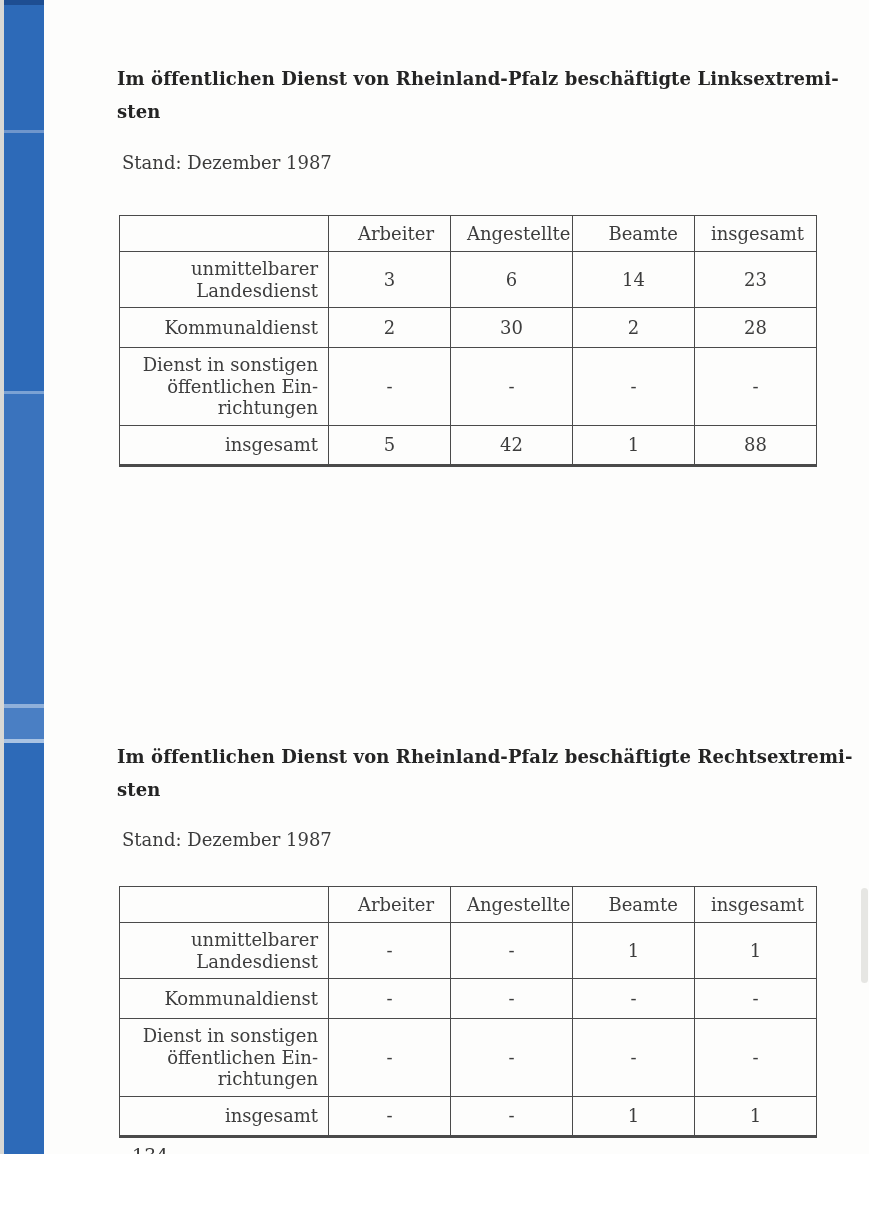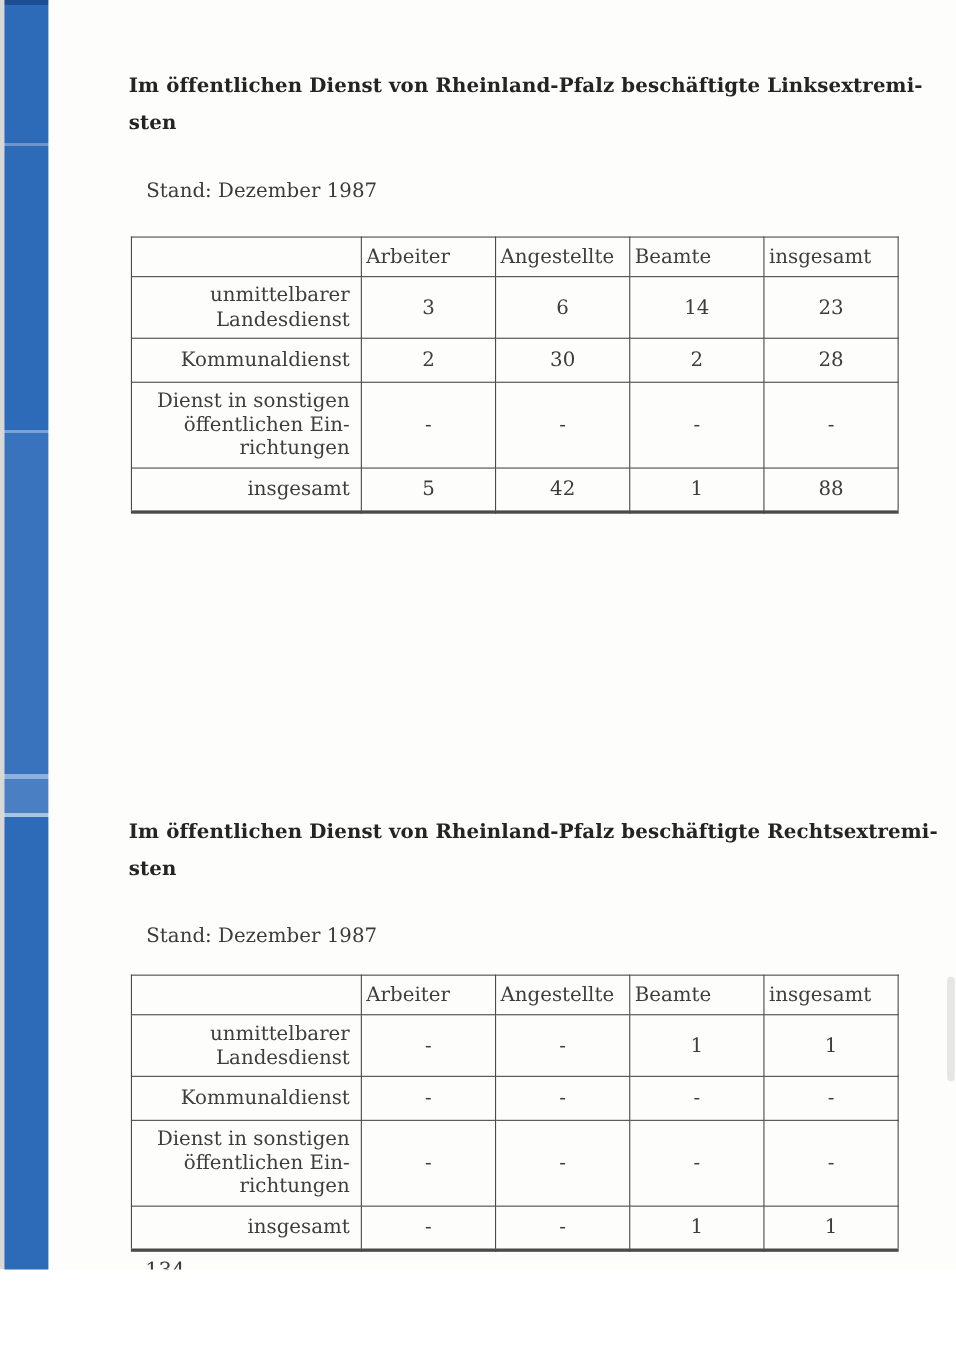--- a/index.html
+++ b/index.html
@@ -54,21 +54,21 @@
     line-height: 1.85;
     white-space: pre-line;
     letter-spacing: 0.1px;
   }
   .title-1 { top: 62px; }
   .title-2 { top: 740px; }
 
   .date-line {
     position: absolute;
     left: 117px;
-    margin: 16px;
+    margin: 5px;
     font-size: 18px;
     color: #3b3b3b;
     white-space: pre;
   }
   .date-1 { top: 147px; }
   .date-2 { top: 824px; }
 
   table.data-table {
     position: absolute;
     left: 119px;
@@ -86,22 +86,22 @@
   .data-table col.c-label { width: 209px; }
   .data-table col.c-val   { width: 122px; }
 
   .data-table th, .data-table td {
     border: 1px solid #4a4a4a;
     box-sizing: border-box;
     line-height: 1.2;
   }
   .data-table th {
     font-weight: normal;
-    text-align: left;
-    padding: 5px 4px;
+    text-align: right;
+    padding: 5px 16px;
     height: 36px;
     vertical-align: middle;
   }
   .data-table td.label-cell {
     text-align: right;
     padding: 6px 10px 6px 12px;
     white-space: pre-line;
     vertical-align: middle;
     height: 40px;
   }

